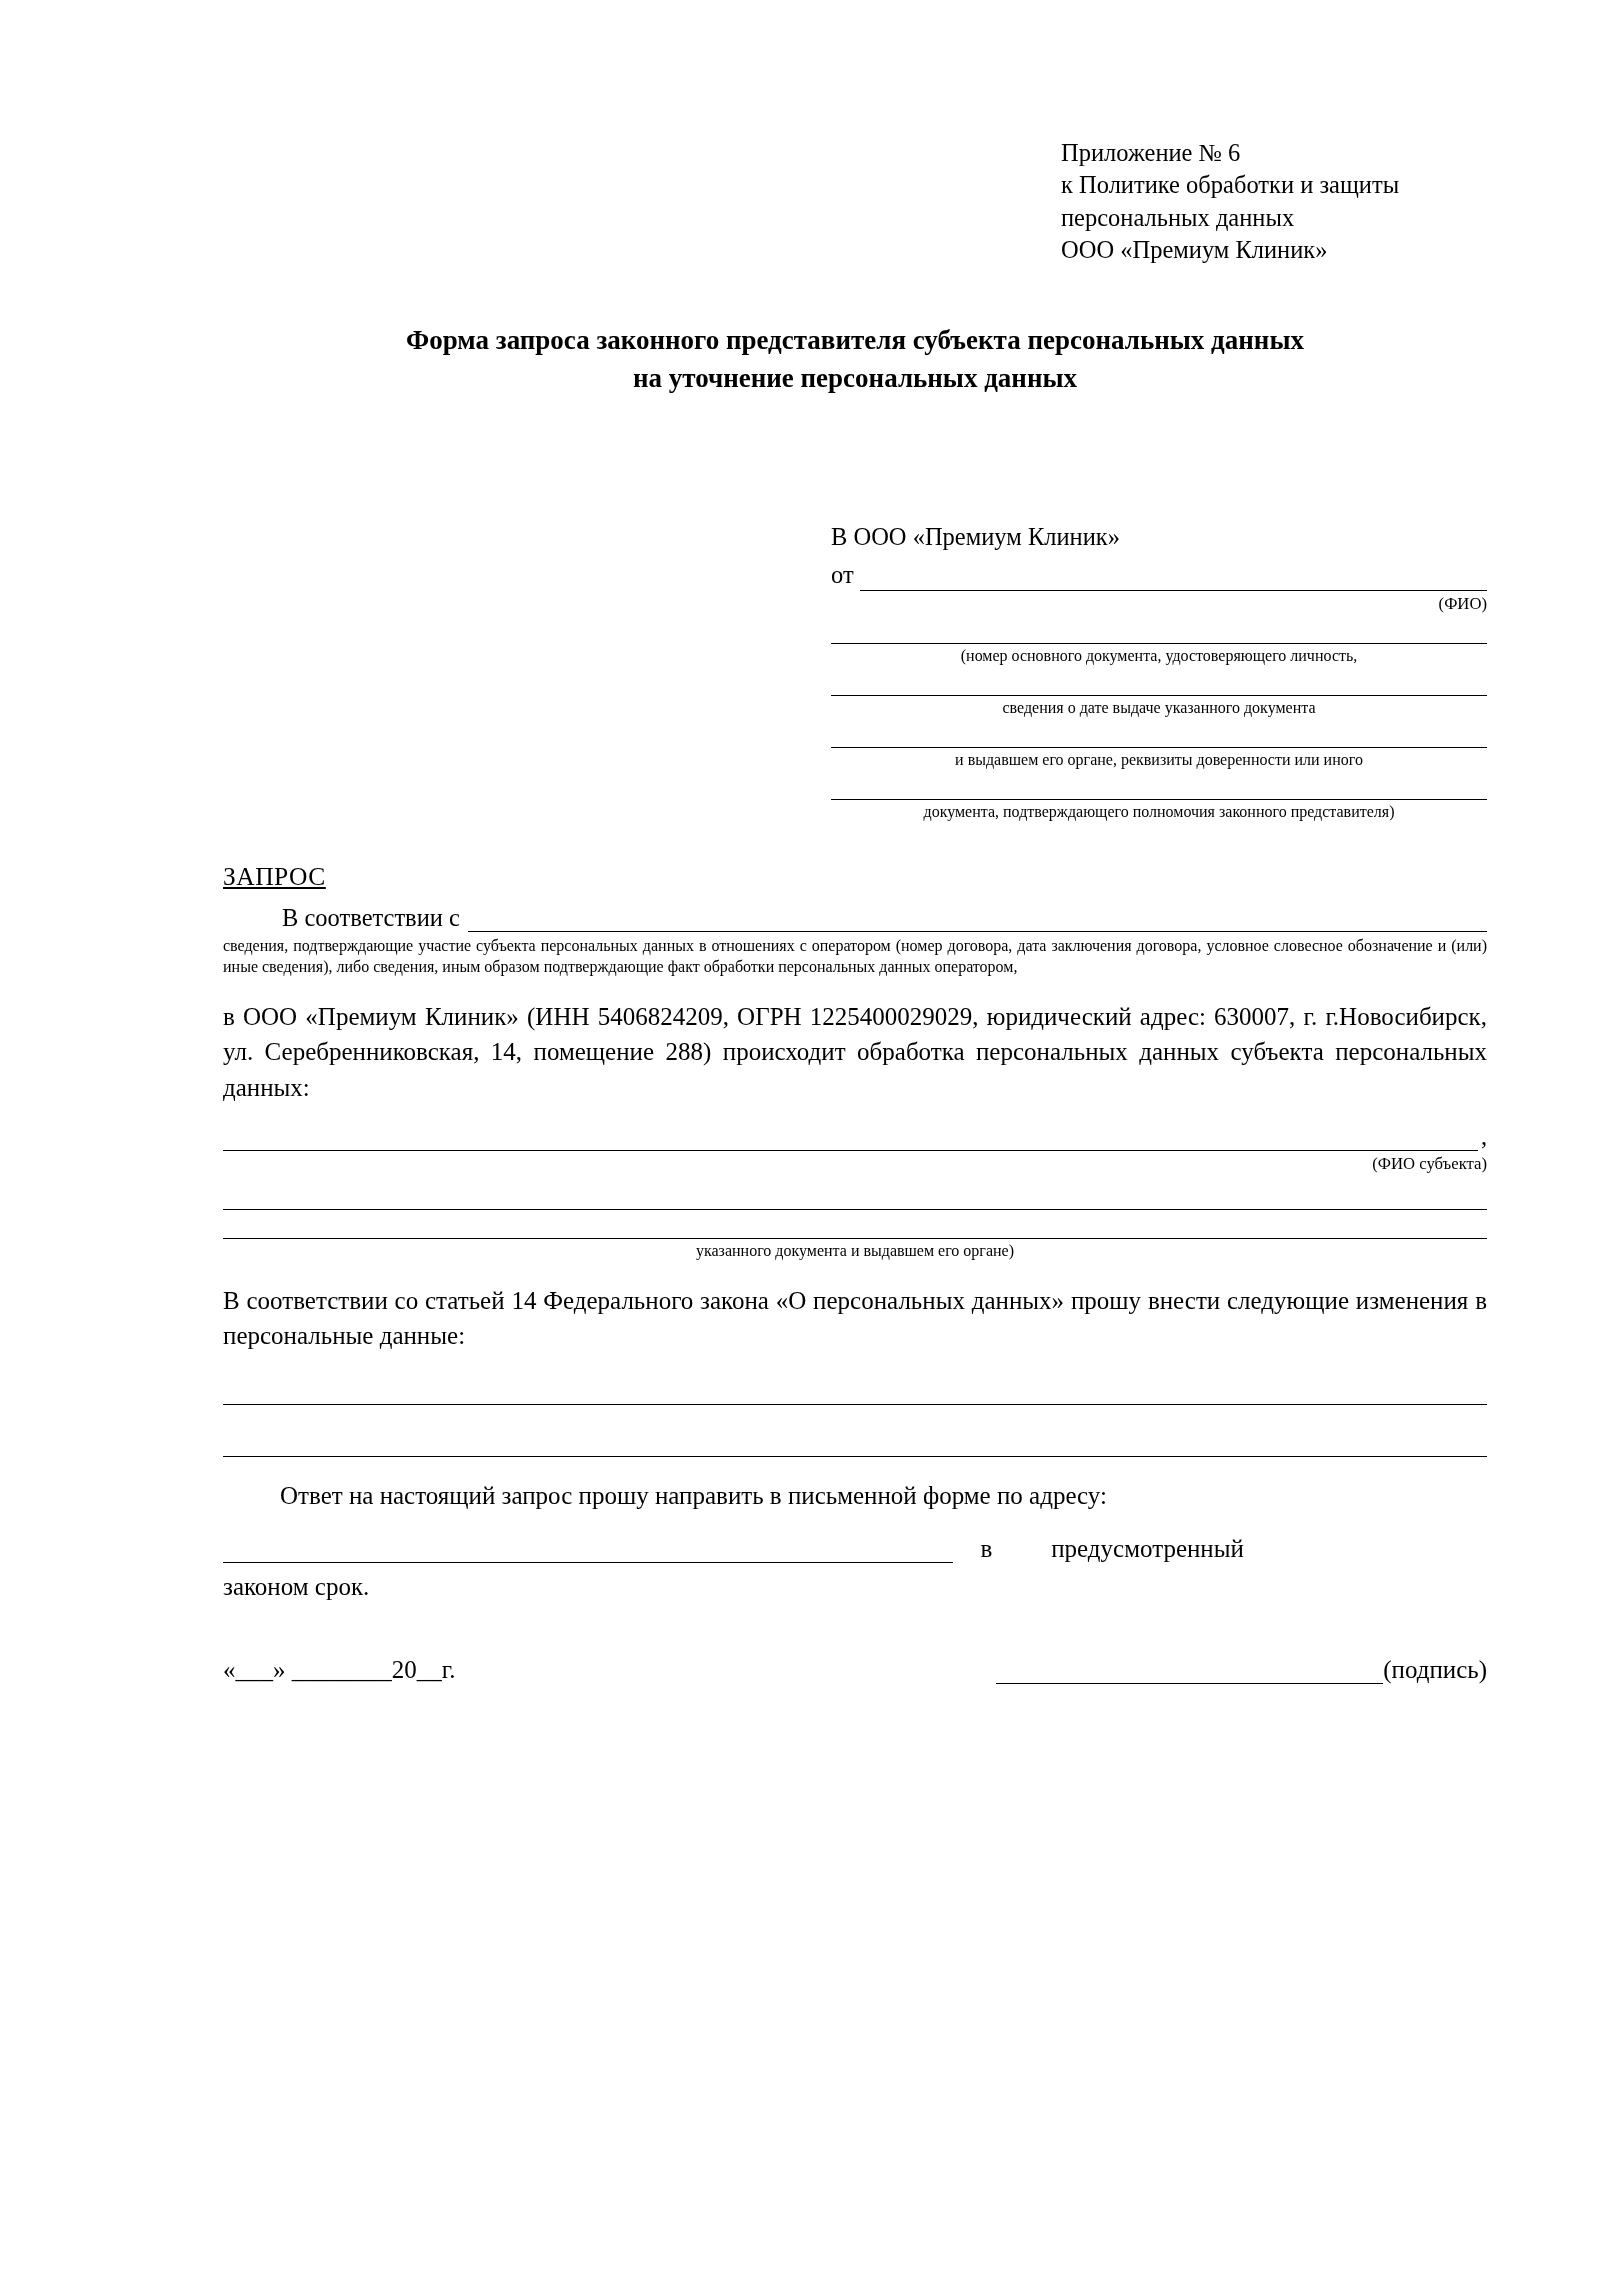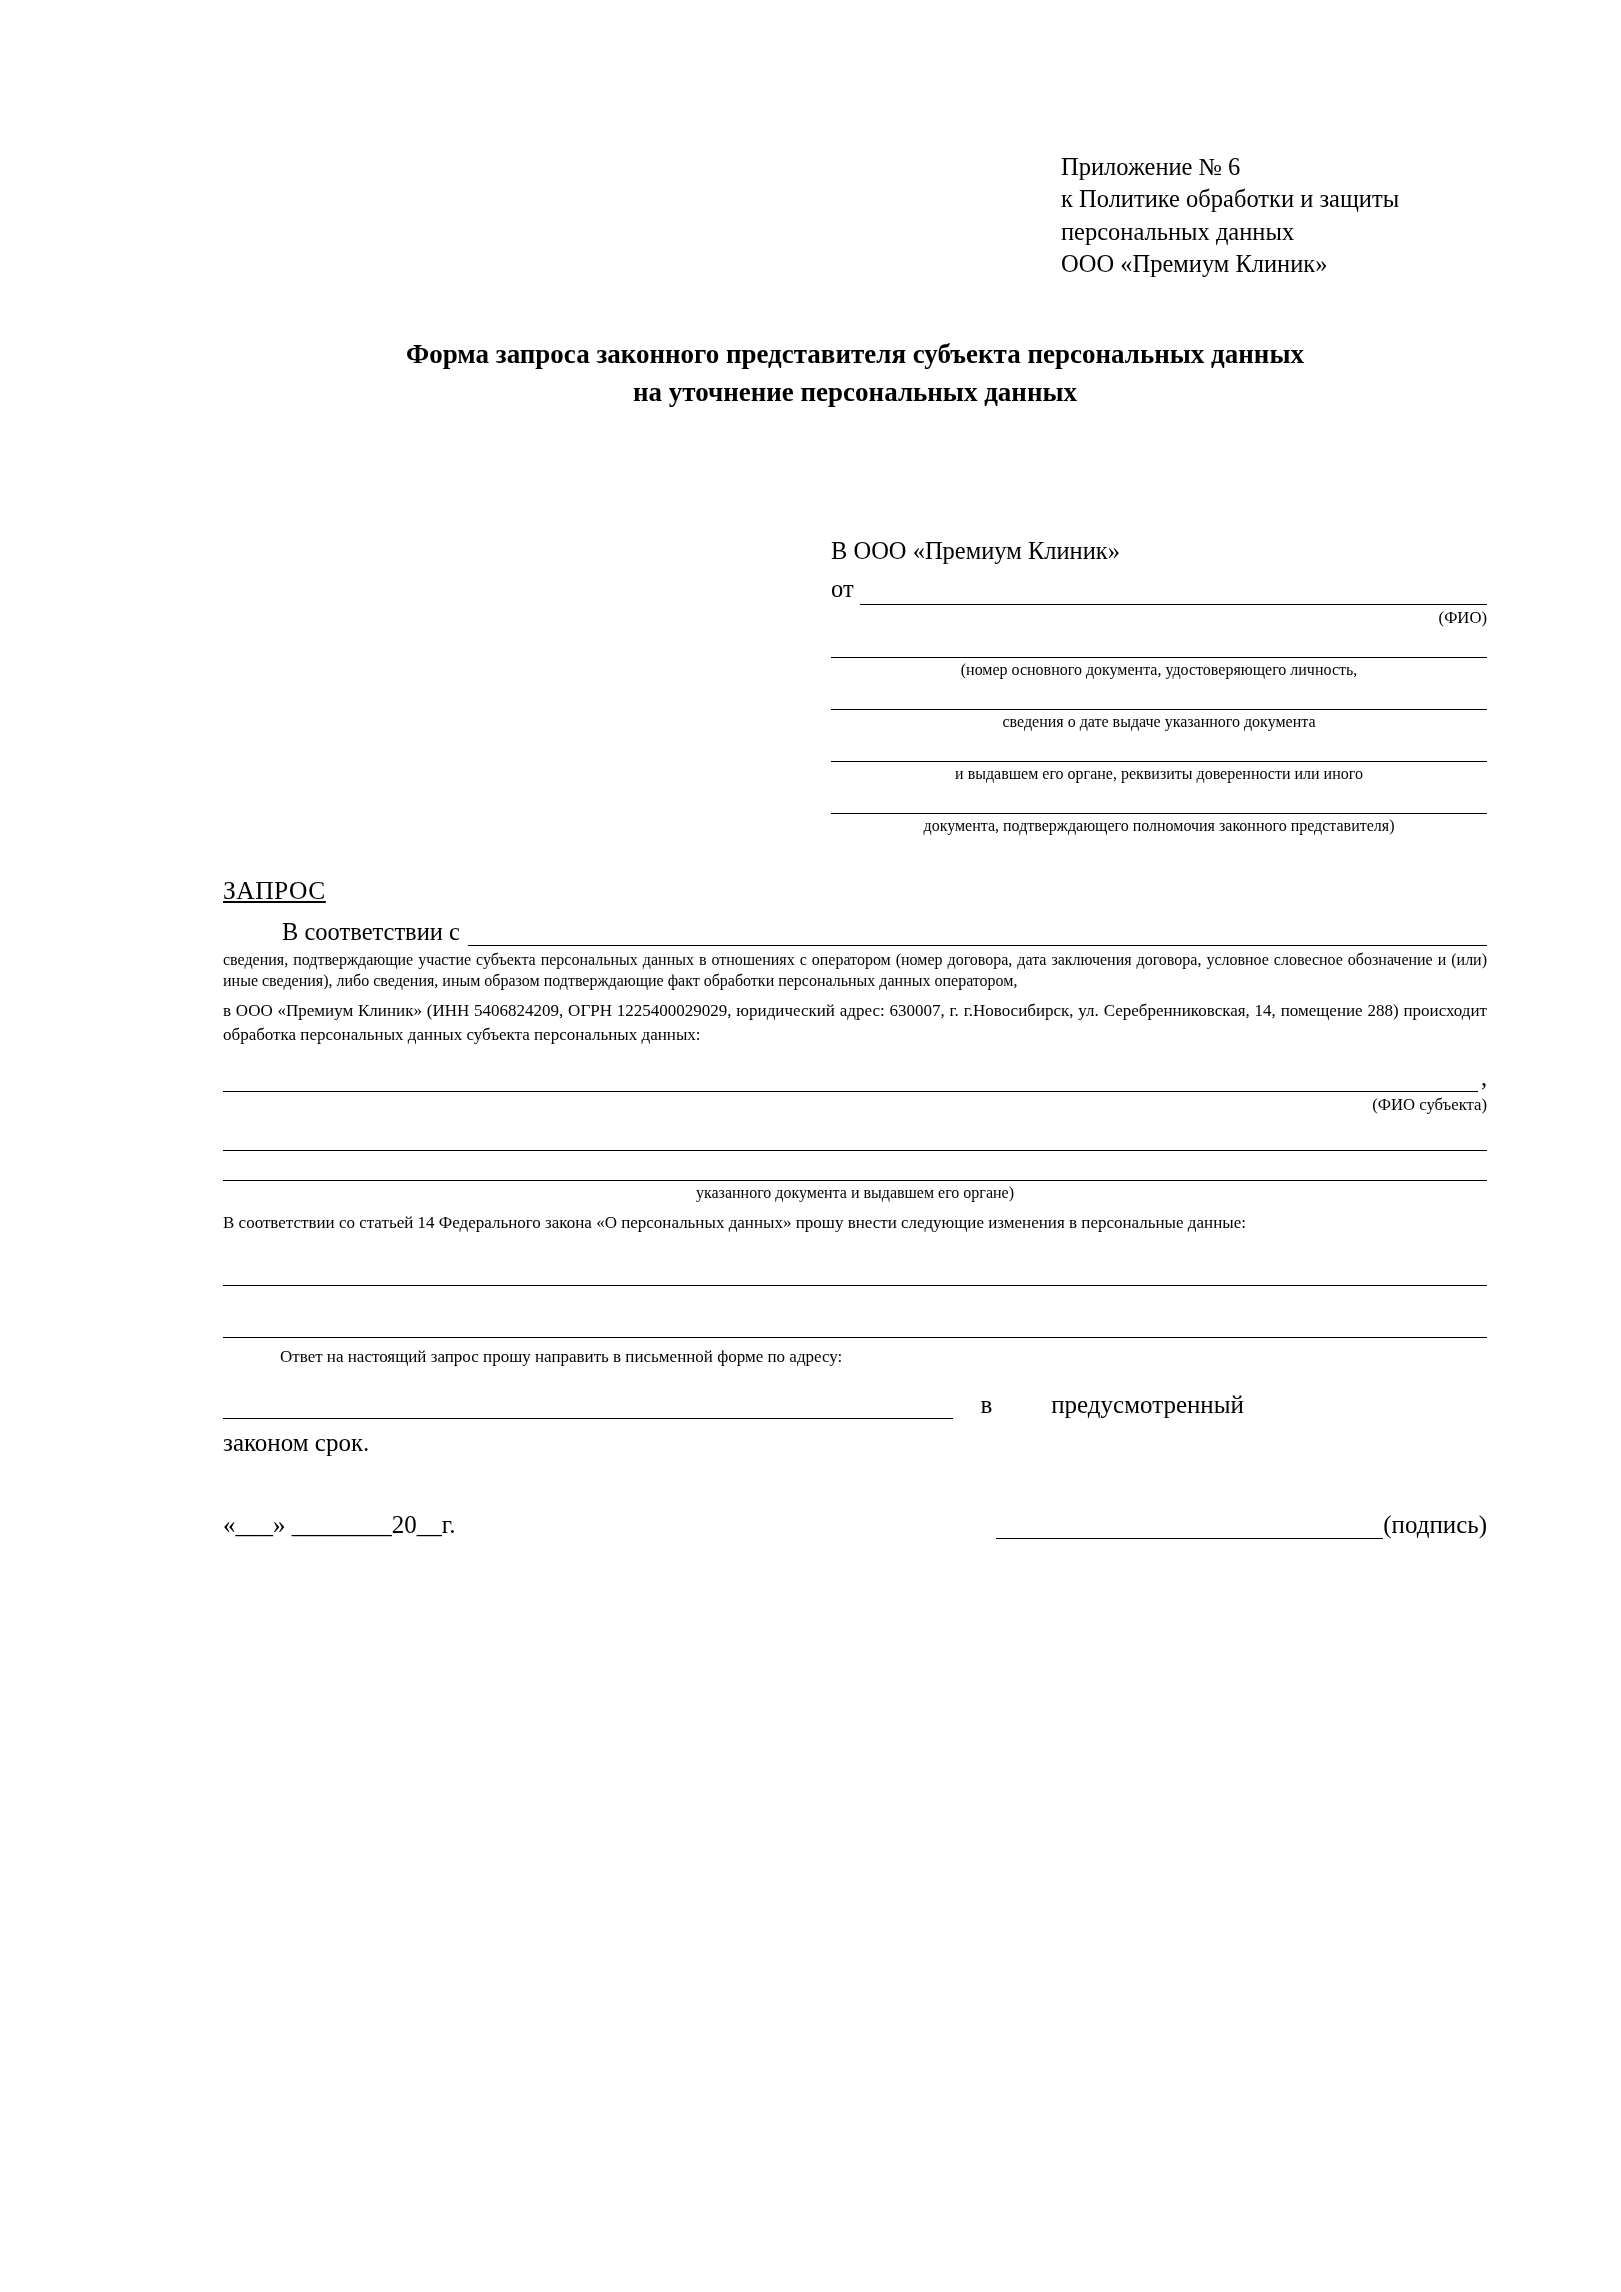--- a/index.html
+++ b/index.html
@@ -17,21 +17,21 @@
     height: 2293px;
     margin: 0 auto;
     background: #ffffff;
     box-sizing: border-box;
     padding: 0;
     overflow: hidden;
   }
   .content {
     position: absolute;
     left: 223px;
-    top: 151px;
+    top: 137px;
     width: 1264px;
   }
 
   
   .header-block {
     margin-left: 838px;
     font-size: 24.5px;
     line-height: 1.32;
   }
   .header-block div {
@@ -115,24 +115,24 @@
     margin-right: 7.8px;
     padding-left: 59px;
   }
   .note {
     font-size: 16px;
     line-height: 1.33;
     text-align: justify;
     margin-top: 2.9px;
   }
   .para {
-    font-size: 17px;
+    font-size: 25px;
     line-height: 1.42;
     text-align: justify;
-    margin-top: 7px;
+    margin-top: 21px;
   }
   .para.indent {
     text-indent: 57px;
   }
   .para-nojust {
     font-size: 25px;
     line-height: 1.42;
     margin-top: 5.9px;
   }
 

